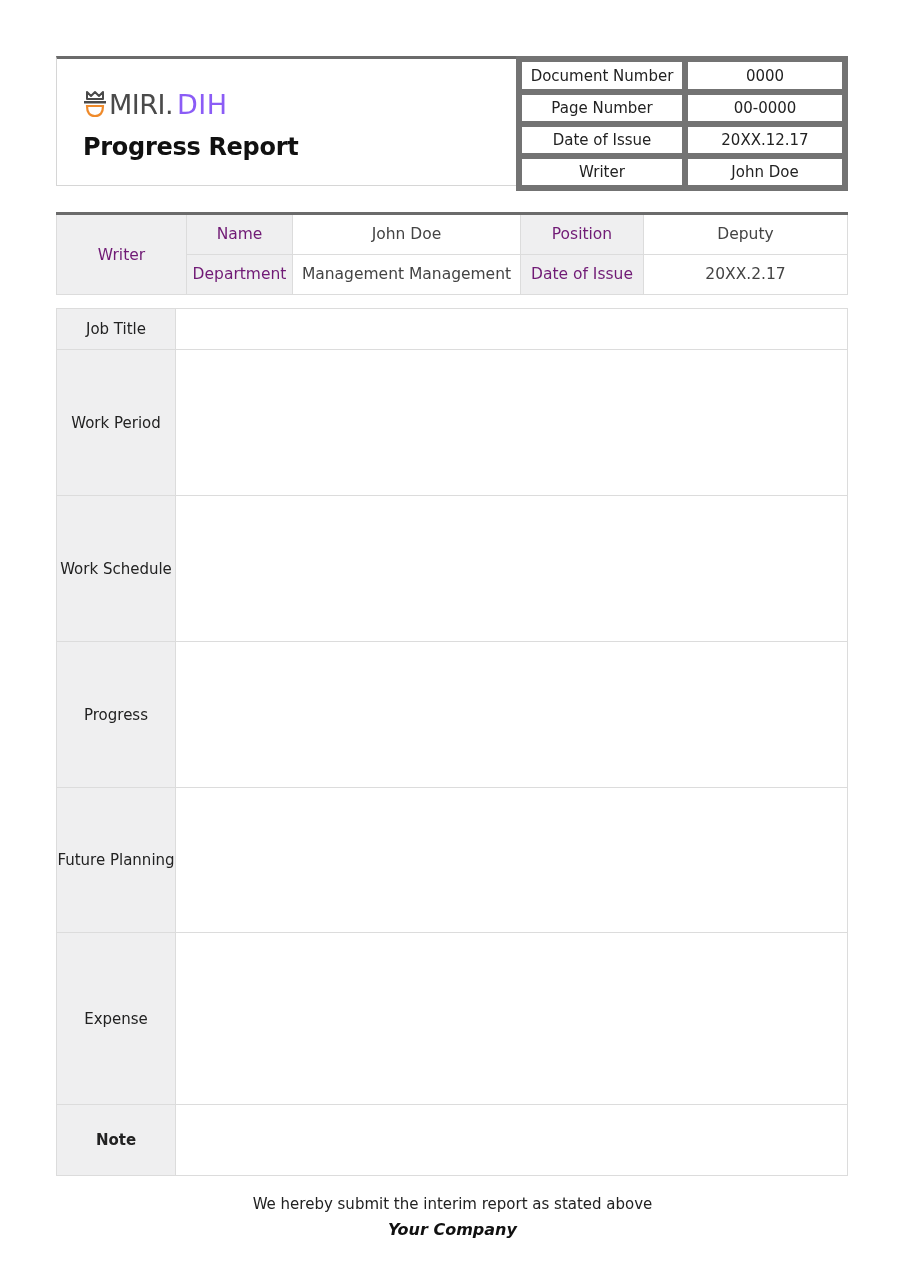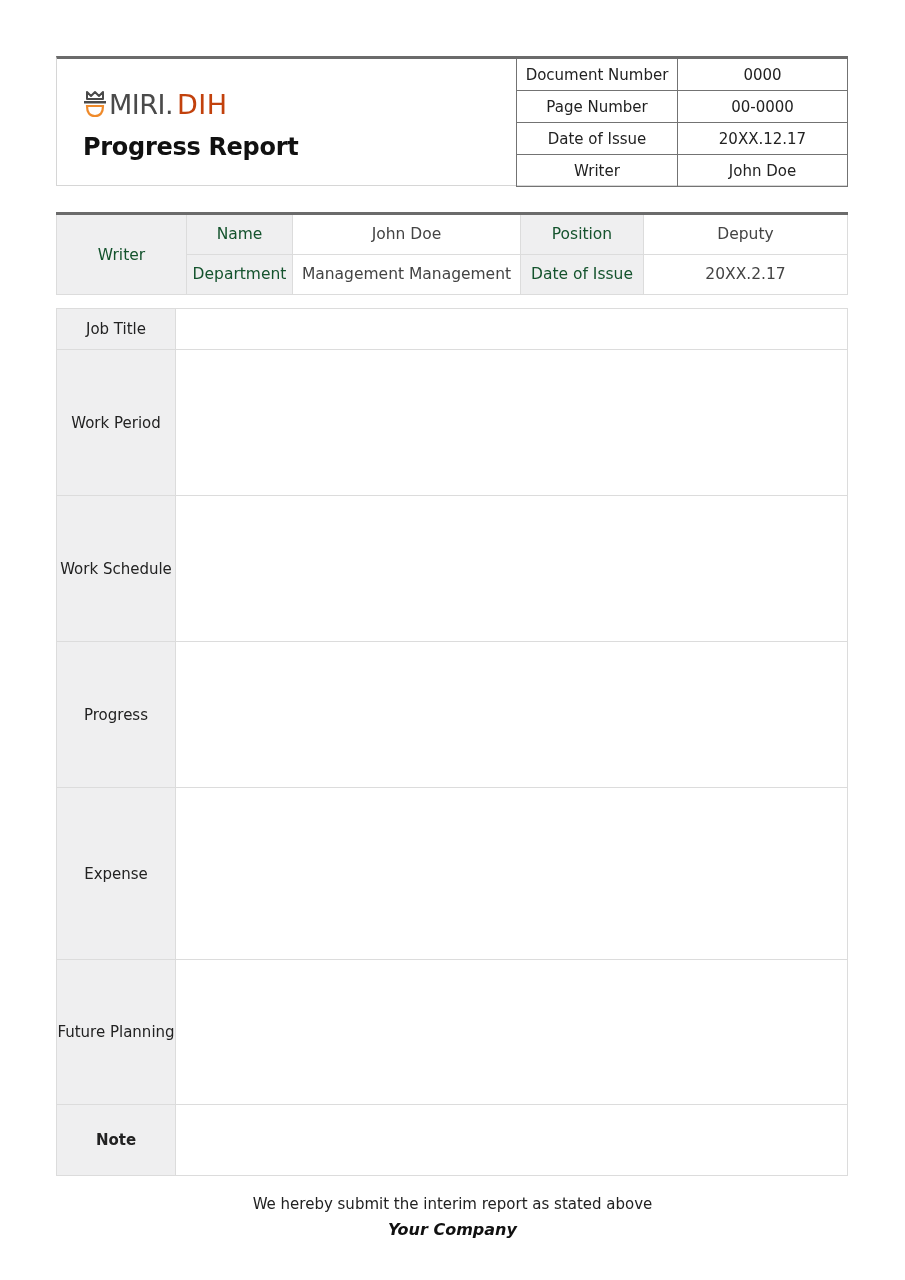--- a/index.html
+++ b/index.html
@@ -3,33 +3,33 @@
   <meta charset="utf-8">
   <style>
     html, body { margin: 0; padding: 0; background: #ffffff; }
     body { width: 905px; height: 1280px; position: relative; font-family: "DejaVu Sans", sans-serif; color: #1a1a1a; overflow: hidden; }
 
     
     .header { position: absolute; left: 56px; top: 56px; width: 792px; height: 130px; border: 1px solid #d6d6d6; border-top: 3px solid #6b6b6b; box-sizing: border-box; }
     .brand { position: absolute; left: 26px; top: 28px; display: flex; align-items: center; height: 34px; }
     .brand-icon { width: 24px; height: 30px; margin-right: 2px; }
     .brand-miri { font-size: 27px; color: #4a4a4a; letter-spacing: -0.5px; font-weight: normal; }
-    .brand-dih { font-size: 27px; color: #c2410c; margin-left: 4px; letter-spacing: 0.5px; }
+    .brand-dih { font-size: 27px; color: #8b5cf6; margin-left: 4px; letter-spacing: 0.5px; }
     .title { position: absolute; left: 26px; top: 74px; font-size: 24px; font-weight: bold; color: #111; letter-spacing: -0.3px; }
 
     .meta-table { position: absolute; left: 459px; top: -3px; width: 332px; height: 130px; border-collapse: collapse; border-top: 3px solid #6b6b6b; }
-    .meta-table td { border: 1px solid #737373; text-align: center; font-size: 15px; color: #222; padding: 0; }
+    .meta-table td { border: 6px solid #737373; text-align: center; font-size: 15px; color: #222; padding: 0; }
     .meta-table td.k { width: 160px; }
     .meta-table tr { height: 32px; }
     .meta-table tr:first-child { height: 33px; }
 
     
     .writer { position: absolute; left: 56px; top: 212px; width: 792px; height: 83px; border-collapse: collapse; border-top: 3px solid #6b6b6b; }
     .writer td { border: 1px solid #dcdcdc; text-align: center; font-size: 15.5px; padding: 0; }
-    .writer td.lab { background: #efeff0; color: #14532d; }
+    .writer td.lab { background: #efeff0; color: #701a75; }
     .writer td.val { background: #ffffff; color: #444; }
     .writer .w-head { width: 129px; }
     .writer .c-name { width: 105px; }
     .writer .c-val1 { width: 227px; }
     .writer .c-pos { width: 122px; }
 
     
     .form { position: absolute; left: 56px; top: 308px; width: 792px; border-collapse: collapse; }
     .form td { border: 1px solid #dcdcdc; padding: 0; }
     .form td.lab { width: 118px; background: #efeff0; text-align: center; font-size: 15px; color: #222; }
@@ -105,26 +105,26 @@
     <td class="field"></td>
   </tr>
   <tr style="height:146px;">
     <td class="lab">Work Schedule</td>
     <td class="field"></td>
   </tr>
   <tr style="height:146px;">
     <td class="lab">Progress</td>
     <td class="field"></td>
   </tr>
+  <tr style="height:145px;">
+    <td class="lab">Future Planning</td>
+    <td class="field"></td>
+  </tr>
   <tr style="height:172px;">
     <td class="lab">Expense</td>
-    <td class="field"></td>
-  </tr>
-  <tr style="height:145px;">
-    <td class="lab">Future Planning</td>
     <td class="field"></td>
   </tr>
   <tr style="height:71px;font-weight:bold;">
     <td class="lab">Note</td>
     <td class="field"></td>
   </tr>
 </tbody>
   </table>
 
 <div class="footer-note">We hereby submit the interim report as stated above</div>

